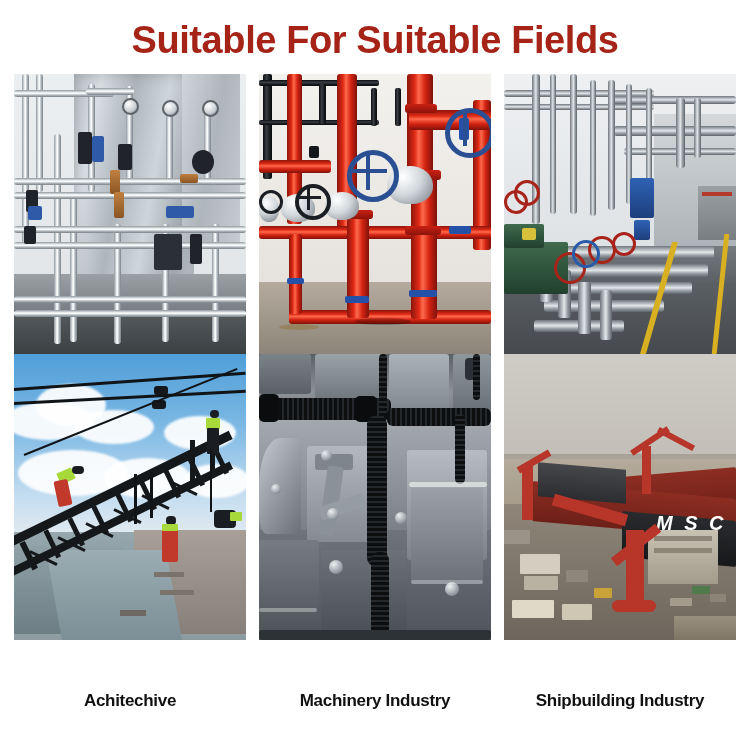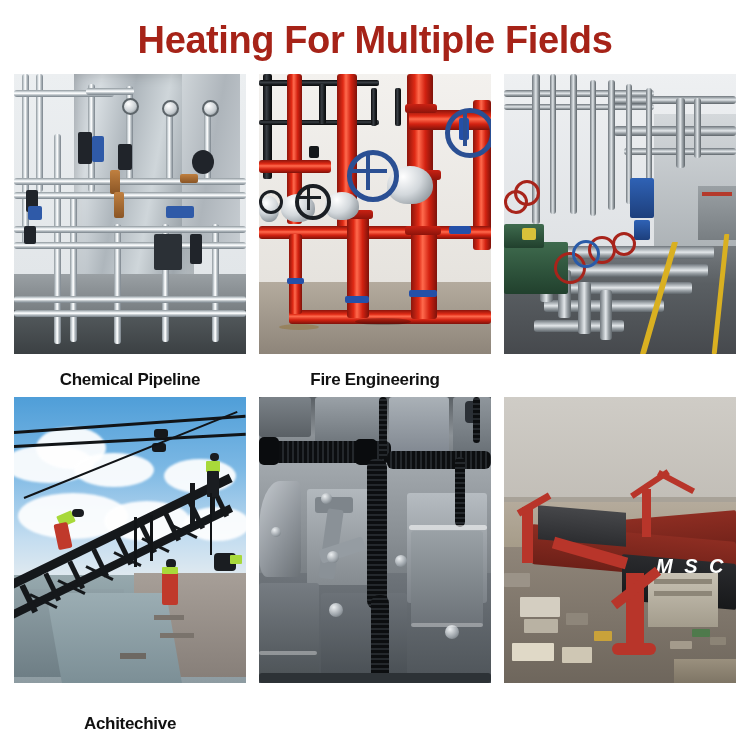--- a/index.html
+++ b/index.html
@@ -64,21 +64,21 @@
     text-align: center;
     font-family: "Liberation Sans", sans-serif;
     font-size: 17px;
     font-weight: bold;
     color: #111111;
     letter-spacing: -0.3px;
     padding-top: 15px;
     padding-bottom: 6px;
     line-height: 22px;
   }
-  .row2 .caption { padding-top: 30px; }
+  .row2 .caption { padding-top: 30px; margin-top: 20px; }
 
   
   .lay { position: absolute; }
 
   
   .p1 { background: linear-gradient(180deg,#e9ecee 0%,#dfe3e6 45%,#cfd4d8 70%,#b9bfc3 100%); }
   .p1-wall { position:absolute; left:0; top:0; width:232px; height:200px;
              background: linear-gradient(180deg,#eceff1,#e2e6e9); }
   .p1-tank { position:absolute; left:60px; top:0; width:120px; height:215px;
              background: linear-gradient(100deg,#b9c0c6 0%,#d7dde1 18%,#aeb6bc 40%,#cfd6da 62%,#9ea6ac 85%,#c3cace 100%);
@@ -193,21 +193,21 @@
   .crane-red { position:absolute; background:#b8352a; }
   .msc { position:absolute; color:#ffffff; font-family:"Liberation Sans",sans-serif;
          font-weight:bold; letter-spacing:3px;font-style:italic; }
   .spot { position:absolute; border-radius:1px; }
 </style>
 </head>
 <body>
 
 <div class="page">
 
-  <div class="page-title">Heating For Multiple Fields</div>
+  <div class="page-title">Suitable For Suitable Fields</div>
 
   <div class="grid">
 
     <div class="row row1">
 
       <div class="cell">
         <div class="photo p1">
           <div class="p1-wall"></div>
           <div class="p1-tank"></div>
           <div class="p1-tank2"></div>
@@ -246,21 +246,20 @@
           <div class="valve-blk" style="left:12px; top:116px;width:12px;height:22px;"></div>
           <div class="valve-blue" style="left:14px;top:132px;width:14px;height:14px;"></div>
           <div class="valve-blk" style="left:10px; top:152px;width:12px;height:18px;"></div>
           <div class="valve-blue" style="left:152px;top:132px;width:28px;height:12px;"></div>
           <div class="copper" style="left:96px;top:96px;width:10px;height:24px;"></div>
           <div class="copper" style="left:100px;top:118px;width:10px;height:26px;"></div>
           <div class="copper" style="left:166px;top:100px;width:18px;height:9px;"></div>
           <div class="valve-blk" style="left:140px;top:160px;width:28px;height:36px; border-radius:2px; background:#2b3036;"></div>
           <div class="valve-blk" style="left:176px;top:160px;width:12px;height:30px;"></div>
         </div>
-        <div class="caption">Chemical Pipeline</div>
       </div>
 
       <div class="cell">
         <div class="photo p2">
           <div class="p2-wall"></div>
           <div class="p2-floor"></div>
 
           <div class="bpipe-v" style="left:4px;  top:0;   width:9px; height:105px;"></div>
           <div class="bpipe-h" style="left:0;   top:6px;  width:120px;height:6px;"></div>
           <div class="bpipe-h" style="left:0;   top:46px; width:120px;height:5px;"></div>
@@ -305,21 +304,20 @@
           <div class="spoke-k" style="left:48px;top:112px;width:3px;height:24px;"></div>
           <div class="spoke-k" style="left:38px;top:122px;width:24px;height:3px;"></div>
           <div class="wheel wheel-blk" style="left:186px;top:34px; width:40px;height:40px;border-width:5px; border-color:#2a4f93;"></div>
           <div class="spoke" style="left:204px;top:36px;width:4px;height:36px;"></div>
           <div class="wheel wheel-blk" style="left:0;  top:116px;width:18px;height:18px;border-width:3px;"></div>
           <div class="valve-blk" style="left:50px;top:72px;width:10px;height:12px;background:#15181b;"></div>
 
           <div class="lay" style="left:96px;top:244px;width:56px;height:7px;background:rgba(0,0,0,0.22);border-radius:50%;"></div>
           <div class="lay" style="left:20px;top:250px;width:40px;height:6px;background:rgba(140,100,20,0.35);border-radius:50%;"></div>
         </div>
-        <div class="caption">Fire Engineering</div>
       </div>
 
       <div class="cell">
         <div class="photo p3">
           <div class="p3-wall"></div>
           <div class="p3-back"></div>
           <div class="p3-floor"></div>
 
           <div class="gpipe-h" style="left:0;  top:16px; width:150px;height:7px;"></div>
           <div class="gpipe-h" style="left:0;  top:30px; width:150px;height:6px;"></div>
@@ -484,20 +482,21 @@
           <div class="bolt" style="left:70px; top:206px;width:14px;height:14px;"></div>
           <div class="bolt" style="left:136px;top:158px;width:12px;height:12px;"></div>
           <div class="bolt" style="left:186px;top:228px;width:14px;height:14px;"></div>
           <div class="bolt" style="left:12px; top:130px;width:10px;height:10px;"></div>
 
           <div class="blk" style="left:150px;top:128px;width:78px;height:5px;background:rgba(255,255,255,0.55);"></div>
           <div class="blk" style="left:0;  top:254px;width:58px;height:4px;background:rgba(255,255,255,0.35);"></div>
           <div class="blk" style="left:152px;top:226px;width:72px;height:4px;background:rgba(255,255,255,0.3);"></div>
           <div class="blk" style="left:0;  top:276px;width:232px;height:10px;background:#2d3236;"></div>
         </div>
+        <div class="caption">Machinery Industry</div>
       </div>
 
       <div class="cell">
         <div class="photo p6">
           <div class="p6-sky"></div>
           <div class="p6-water"></div>
           <div class="p6-yard"></div>
 
           <div class="lay" style="left:0;top:100px;width:232px;height:5px;background:#a8a298;"></div>
 
@@ -530,17 +529,18 @@
           <div class="spot" style="left:58px; top:250px;width:30px;height:16px;background:#cfc7b4;"></div>
           <div class="spot" style="left:62px; top:216px;width:22px;height:12px;background:#8e867a;"></div>
           <div class="spot" style="left:90px; top:234px;width:18px;height:10px;background:#c9a23a;"></div>
           <div class="spot" style="left:0;   top:176px;width:26px;height:14px;background:#9b9388;"></div>
           <div class="spot" style="left:188px;top:232px;width:18px;height:8px; background:#4f7a4c;"></div>
           <div class="spot" style="left:206px;top:240px;width:16px;height:8px; background:#8c8476;"></div>
           <div class="spot" style="left:166px;top:244px;width:22px;height:8px; background:#a49b8c;"></div>
 
           <div class="lay" style="left:170px;top:262px;width:62px;height:24px;background:linear-gradient(180deg,#9a907e,#7e7565);"></div>
         </div>
+        <div class="caption">Shipbuilding Industry</div>
       </div>
 
     </div>
   </div>
 </div>
 
 </body></html>

